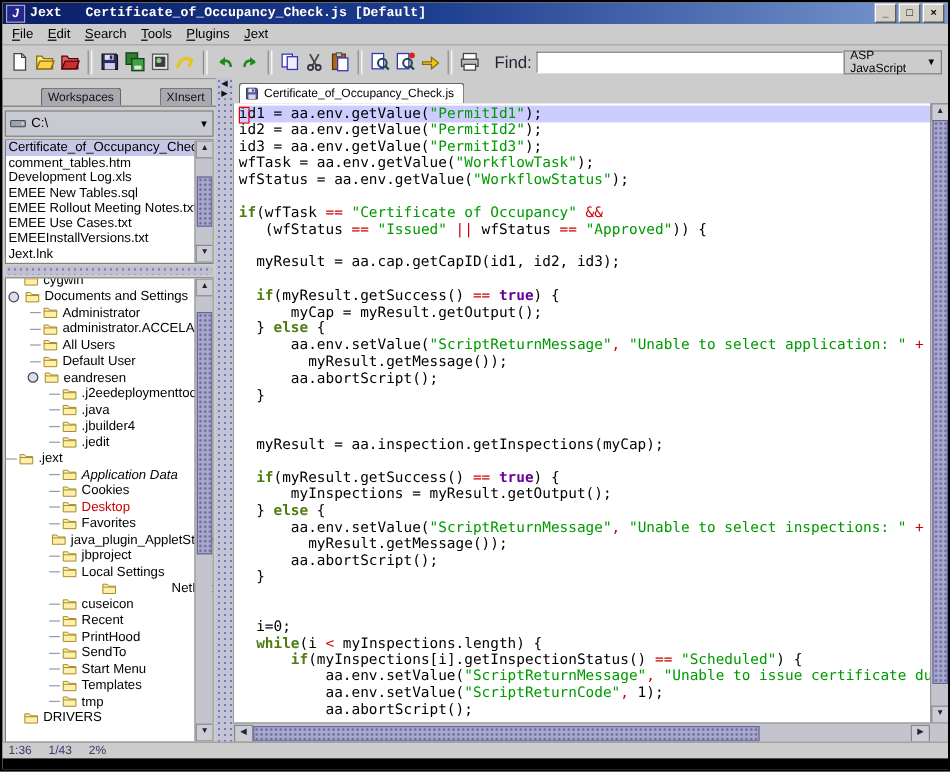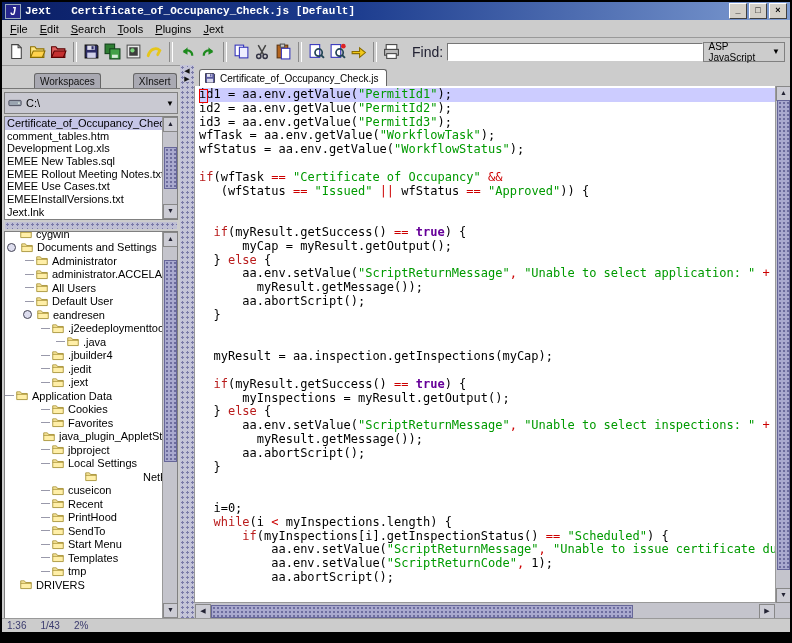--- a/index.html
+++ b/index.html
@@ -73,21 +73,21 @@
   .etabs{position:absolute;top:0;left:0;right:0;height:21px;border-bottom:1px solid #777;
     display:flex;align-items:flex-end;padding-left:5px;}
   .etab{background:#fff;border:1px solid #666;border-bottom:none;border-radius:3px 3px 0 0;
     font-size:10px;color:#000;display:flex;align-items:center;gap:4px;padding:2px 8px 2px 4px;}
   .etab svg{width:12px;height:12px;}
   .code{position:absolute;top:21px;left:0;right:14px;bottom:16px;background:#fff;
     border-left:1px solid #999;overflow:hidden;
     font-family:"DejaVu Sans Mono", monospace;font-size:12px;padding:2px 0 0 4px;}
   .cl{height:13.8px;line-height:13.8px;white-space:pre;}
   .cl.cur{background:#CCCCFF;}
-  .k{color:#b91c1c;font-weight:normal;}
+  .k{color:#4d7c0f;font-weight:bold;}
   .t{color:#660099;font-weight:bold;}
   .s{color:#009a00;}
   .o{color:#cc0000;}
   .p{color:#000;}
   .caret{position:absolute;left:4px;top:3px;width:7px;height:12px;border:1px solid #e00;}
   .vscroll{position:absolute;right:0;top:21px;bottom:16px;width:14px;background:#C4C4CC;border-left:1px solid #999;}
   .vscroll .ar{position:absolute;left:0;width:13px;height:13px;background:#CCCCD4;border:1px solid #888;
     font-size:7px;line-height:12px;text-align:center;color:#223;}
   .hscroll{position:absolute;left:0;right:14px;bottom:0;height:16px;background:#C4C4CC;border-top:1px solid #999;}
   .hscroll .ar{position:absolute;top:1px;width:14px;height:13px;background:#CCCCD4;border:1px solid #888;
@@ -354,21 +354,21 @@
           <div class="trow" style="padding-left: 36px;">
             <span class="tick"></span>
             <span style="display: inline-flex;">
               <svg viewBox="0 0 16 16">
                 <path d="M1.5 13V3.5h4.5l1.5 2h7V13z" fill="#ffefa8" stroke="#a08a2a"></path>
                 <path d="M1.5 6.5h13" stroke="#a08a2a" fill="none"></path>
               </svg>
             </span>
             <span class="lbl">.j2eedeploymenttool</span>
           </div>
-          <div class="trow" style="padding-left: 51px; text-align: center;">
+          <div class="trow" style="padding-left: 36px; text-align: center;">
             <span class="tick"></span>
             <span style="display: inline-flex;">
               <svg viewBox="0 0 16 16">
                 <path d="M1.5 13V3.5h4.5l1.5 2h7V13z" fill="#ffefa8" stroke="#a08a2a"></path>
                 <path d="M1.5 6.5h13" stroke="#a08a2a" fill="none"></path>
               </svg>
             </span>
             <span class="lbl">.java</span>
           </div>
           <div class="trow" style="padding-left: 36px;">
@@ -384,49 +384,59 @@
           <div class="trow" style="padding-left: 36px;">
             <span class="tick"></span>
             <span style="display: inline-flex;">
               <svg viewBox="0 0 16 16">
                 <path d="M1.5 13V3.5h4.5l1.5 2h7V13z" fill="#ffefa8" stroke="#a08a2a"></path>
                 <path d="M1.5 6.5h13" stroke="#a08a2a" fill="none"></path>
               </svg>
             </span>
             <span class="lbl">.jedit</span>
           </div>
-          <div class="trow" style="padding-left: 36px;">
+          <div class="trow" style="">
             <span class="tick"></span>
             <span style="display: inline-flex;">
               <svg viewBox="0 0 16 16">
                 <path d="M1.5 13V3.5h4.5l1.5 2h7V13z" fill="#ffefa8" stroke="#a08a2a"></path>
                 <path d="M1.5 6.5h13" stroke="#a08a2a" fill="none"></path>
               </svg>
             </span>
             <span class="lbl">.jext</span>
           </div>
-          <div class="trow" style="">
+          <div class="trow" style="padding-left: 36px; font-style: italic;">
             <span class="tick"></span>
             <span style="display: inline-flex;">
               <svg viewBox="0 0 16 16">
                 <path d="M1.5 13V3.5h4.5l1.5 2h7V13z" fill="#ffefa8" stroke="#a08a2a"></path>
                 <path d="M1.5 6.5h13" stroke="#a08a2a" fill="none"></path>
               </svg>
             </span>
             <span class="lbl">Application Data</span>
           </div>
           <div class="trow" style="padding-left: 36px;">
             <span class="tick"></span>
             <span style="display: inline-flex;">
               <svg viewBox="0 0 16 16">
                 <path d="M1.5 13V3.5h4.5l1.5 2h7V13z" fill="#ffefa8" stroke="#a08a2a"></path>
                 <path d="M1.5 6.5h13" stroke="#a08a2a" fill="none"></path>
               </svg>
             </span>
             <span class="lbl">Cookies</span>
+          </div>
+          <div class="trow" style="padding-left: 36px;">
+            <span class="tick"></span>
+            <span style="display: inline-flex;">
+              <svg viewBox="0 0 16 16">
+                <path d="M1.5 13V3.5h4.5l1.5 2h7V13z" fill="#ffefa8" stroke="#a08a2a"></path>
+                <path d="M1.5 6.5h13" stroke="#a08a2a" fill="none"></path>
+              </svg>
+            </span>
+            <span class="lbl" style="color: rgb(204, 0, 0);">Desktop</span>
           </div>
           <div class="trow" style="padding-left: 36px;">
             <span class="tick"></span>
             <span style="display: inline-flex;">
               <svg viewBox="0 0 16 16">
                 <path d="M1.5 13V3.5h4.5l1.5 2h7V13z" fill="#ffefa8" stroke="#a08a2a"></path>
                 <path d="M1.5 6.5h13" stroke="#a08a2a" fill="none"></path>
               </svg>
             </span>
             <span class="lbl">Favorites</span>
@@ -578,20 +588,21 @@
       <div class="code" id="code">
           <div class="cl cur"><span class="p">id1 = aa.env.getValue(</span><span class="s">"PermitId1"</span><span class="p">);</span></div>
           <div class="cl"><span class="p">id2 = aa.env.getValue(</span><span class="s">"PermitId2"</span><span class="p">);</span></div>
           <div class="cl"><span class="p">id3 = aa.env.getValue(</span><span class="s">"PermitId3"</span><span class="p">);</span></div>
           <div class="cl"><span class="p">wfTask = aa.env.getValue(</span><span class="s">"WorkflowTask"</span><span class="p">);</span></div>
           <div class="cl"><span class="p">wfStatus = aa.env.getValue(</span><span class="s">"WorkflowStatus"</span><span class="p">);</span></div>
           <div class="cl">&nbsp;</div>
           <div class="cl"><span class="k">if</span><span class="p">(wfTask </span><span class="o">==</span><span class="p"> </span><span class="s">"Certificate of Occupancy"</span><span class="p"> </span><span class="o">&amp;&amp;</span></div>
           <div class="cl"><span class="p">   (wfStatus </span><span class="o">==</span><span class="p"> </span><span class="s">"Issued"</span><span class="p"> </span><span class="o">||</span><span class="p"> wfStatus </span><span class="o">==</span><span class="p"> </span><span class="s">"Approved"</span><span class="p">)) {</span></div>
           <div class="cl">&nbsp;</div>
+          <div class="cl"><span class="p">  myResult = aa.cap.getCapID(id1, id2, id3);</span></div>
           <div class="cl">&nbsp;</div>
           <div class="cl"><span class="p">  </span><span class="k">if</span><span class="p">(myResult.getSuccess() </span><span class="o">==</span><span class="p"> </span><span class="t">true</span><span class="p">) {</span></div>
           <div class="cl"><span class="p">      myCap = myResult.getOutput();</span></div>
           <div class="cl"><span class="p">  } </span><span class="k">else</span><span class="p"> {</span></div>
           <div class="cl"><span class="p">      aa.env.setValue(</span><span class="s">"ScriptReturnMessage"</span><span class="o">,</span><span class="p"> </span><span class="s">"Unable to select application: "</span><span class="p"> </span><span class="o">+</span></div>
           <div class="cl"><span class="p">        myResult.getMessage());</span></div>
           <div class="cl"><span class="p">      aa.abortScript();</span></div>
           <div class="cl"><span class="p">  }</span></div>
           <div class="cl">&nbsp;</div>
           <div class="cl">&nbsp;</div>

